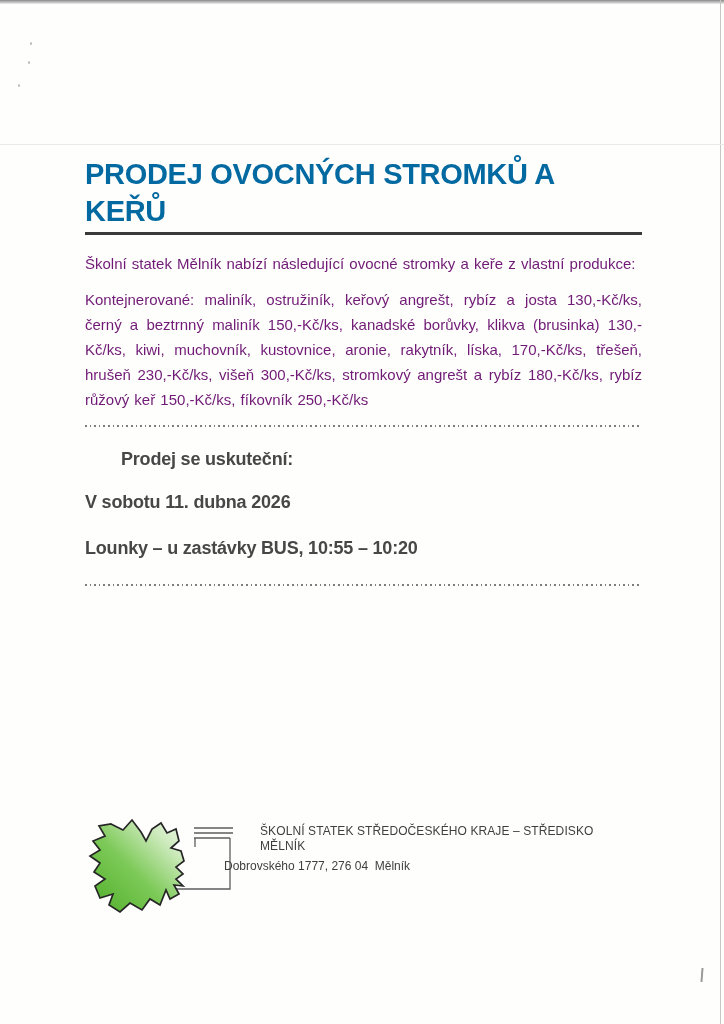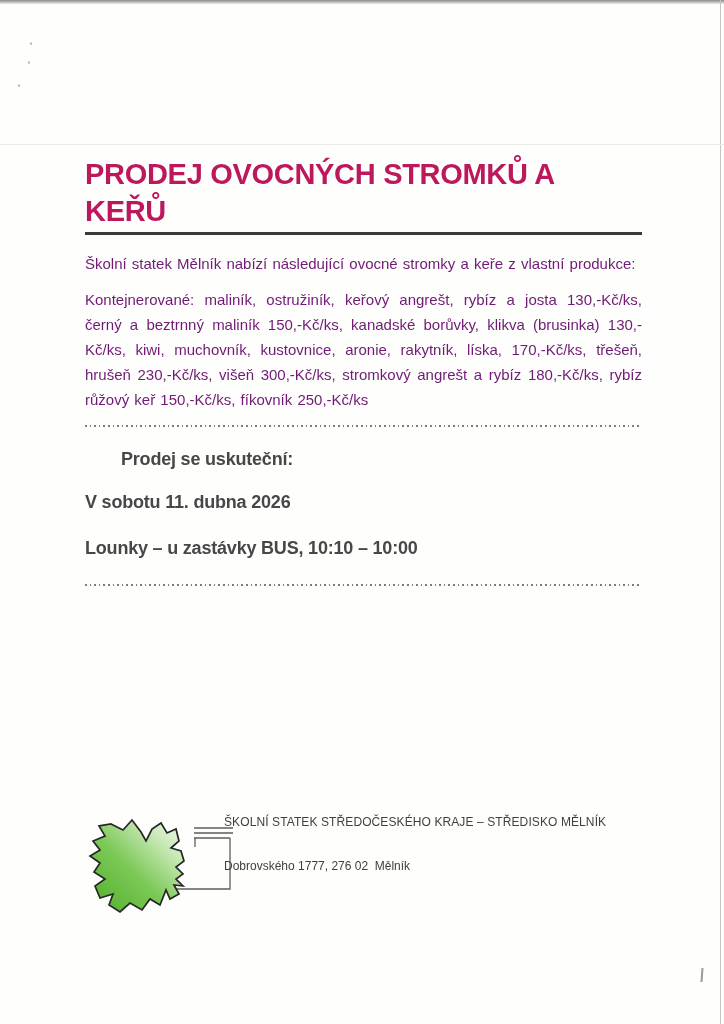--- a/index.html
+++ b/index.html
@@ -38,21 +38,21 @@
   
   .content { position: absolute; top: 0; left: 85px; width: 557px; }
 
   .title {
     display: inline-block;
     margin: 156px 0 0 0;
     font-size: 29px;
     line-height: 37px;
     font-weight: bold;
     letter-spacing: -0.3px;
-    color: #be185d;
+    color: #0369a1;
     border-bottom: 3.5px solid #3a3a3a;
     padding-bottom: 2px;
   }
 
   .body-par {
     margin: 0;
     font-size: 15px;
     line-height: 25px;
     text-align: justify;
     word-spacing: 1px;
@@ -98,21 +98,21 @@
   }
 
   
   .logo-block { position: absolute; top: 815px; left: 82px; width: 560px; height: 108px; }
   .logo-svg   { position: absolute; top: 0; left: 0; }
   .org-text {
     position: absolute; left: 142px; margin: 0;
     font-size: 12px; line-height: 15px; color: #3f3f3f;
     white-space: pre-wrap;
   }
-  .org-name    { top: 0;  letter-spacing: 0.1px; }
+  .org-name    { top: 9px;  letter-spacing: 0.1px; margin-left: 36px; }
   .org-address { top: 44px; }
 </style>
 </head>
 <body>
 
 <div class="page">
 
   <div class="scan-top-edge"></div>
   <div class="scan-right-edge"></div>
   <div class="scan-faint-line"></div>
@@ -127,21 +127,21 @@
 
     <p class="body-par par-intro">Školní statek Mělník nabízí následující ovocné stromky a keře z vlastní produkce:</p>
 
 
     <p class="body-par par-offer-1">Kontejnerované: maliník, ostružiník, keřový angrešt, rybíz a josta 130,-Kč/ks, černý a beztrnný maliník 150,-Kč/ks, kanadské borůvky, klikva (brusinka) 130,-Kč/ks, kiwi, muchovník, kustovnice, aronie, rakytník, líska, 170,-Kč/ks, třešeň, hrušeň 230,-Kč/ks, višeň 300,-Kč/ks, stromkový angrešt a rybíz 180,-Kč/ks, rybíz růžový keř 150,-Kč/ks, fíkovník 250,-Kč/ks</p>
 
     <div class="dotted-sep"></div>
 
     <p class="sale-line sale-heading">Prodej se uskuteční:</p>
     <p class="sale-line sale-date">V sobotu 11. dubna 2026</p>
-    <p class="sale-line sale-stop-0">Lounky – u zastávky BUS, 10:10 – 10:00</p>
+    <p class="sale-line sale-stop-0">Lounky – u zastávky BUS, 10:55 – 10:20</p>
 
     <div class="dotted-sep second"></div>
 
 
 
 
   </div>
 
   <div class="logo-block">
     <svg class="logo-svg" width="155" height="102" viewBox="0 0 155 102" aria-hidden="true">
@@ -160,16 +160,16 @@
       <path d="M113,23 V32" stroke="#5d5d5d" stroke-width="1.3" fill="none"></path>
       <path d="M148,23 V74 H94" stroke="#5d5d5d" stroke-width="1.3" fill="none"></path>
 
       <path d="M29,9 L41,15 L50,5 L59,17 L64,26 L70,14 L79,8 L85,18 L94,14
                L97,26 L89,33 L99,36 L102,46 L94,52 L101,59 L94,64 L101,71
                L92,70 L97,79 L88,84 L84,75 L78,90 L68,84 L60,95 L48,88
                L38,97 L27,90 L31,79 L18,83 L13,71 L23,64 L12,57 L18,48
                L8,41 L18,35 L11,26 L23,21 L17,11 Z" fill="url(#gg)" stroke="#262626" stroke-width="1.7" stroke-linejoin="miter"></path>
     </svg>
     <p class="org-text org-name">ŠKOLNÍ STATEK STŘEDOČESKÉHO KRAJE – STŘEDISKO MĚLNÍK</p>
-    <p class="org-text org-address">Dobrovského 1777, 276 02  Mělník</p>
+    <p class="org-text org-address">Dobrovského 1777, 276 04  Mělník</p>
   </div>
 
 </div>
 
 </body></html>

